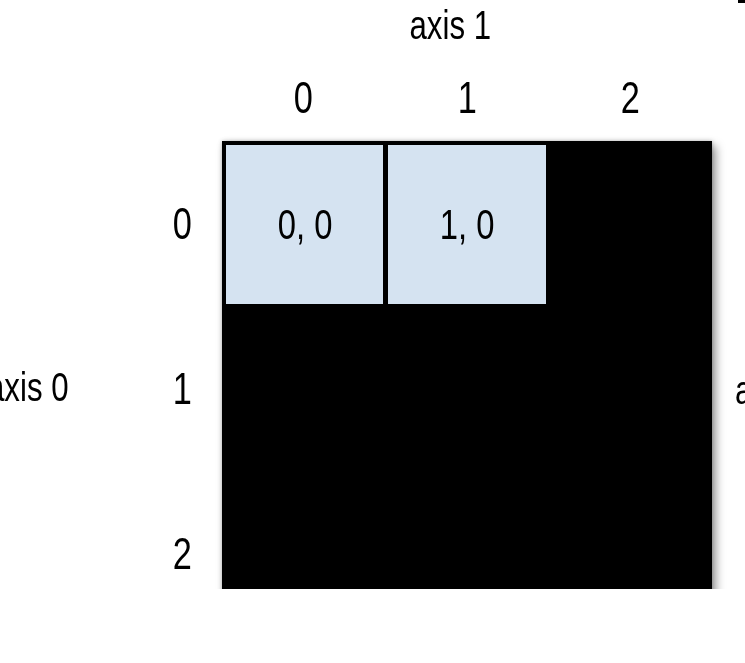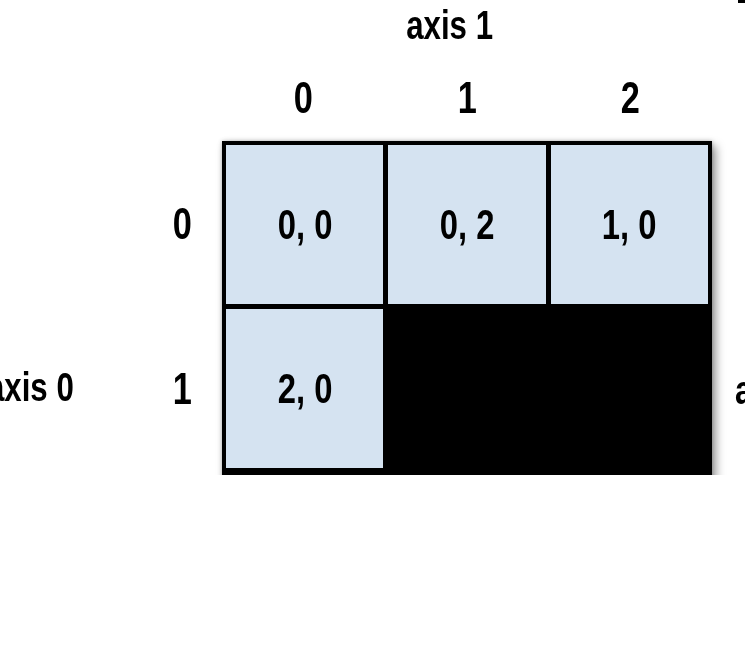--- a/index.html
+++ b/index.html
@@ -3,25 +3,25 @@
 <meta charset="utf-8">
 <style>
   html, body {
     margin: 0;
     padding: 0;
     background: #ffffff;
   }
   .stage {
     position: relative;
     width: 745px;
-    height: 475px;
+    height: 589px;
     overflow: hidden;
     background: var(--background, #ffffff);
     font-family: "Liberation Sans", sans-serif;
-    font-weight: bold;
+    font-weight: normal;
     color: var(--text, #000000);
   }
   
   .cond {
     display: inline-block;
     transform: scaleX(0.78);
     transform-origin: center center;
     white-space: nowrap;
   }
   .cond-left {
@@ -155,27 +155,21 @@
     <div class="row-header">
       <span class="cond">2</span>
     </div>
   </div>
 
   <div class="grid">
     <div class="cell">
       <span class="cond">0, 0</span>
     </div>
     <div class="cell">
-      <span class="cond">0, 2</span>
-    </div>
-    <div class="cell">
       <span class="cond">1, 0</span>
-    </div>
-    <div class="cell">
-      <span class="cond">2, 0</span>
     </div>
   </div>
 
   <div class="clipped-right-label">
     <span class="cond-left">a</span>
   </div>
 
   <div class="corner-artifact"></div>
 
 </div>

